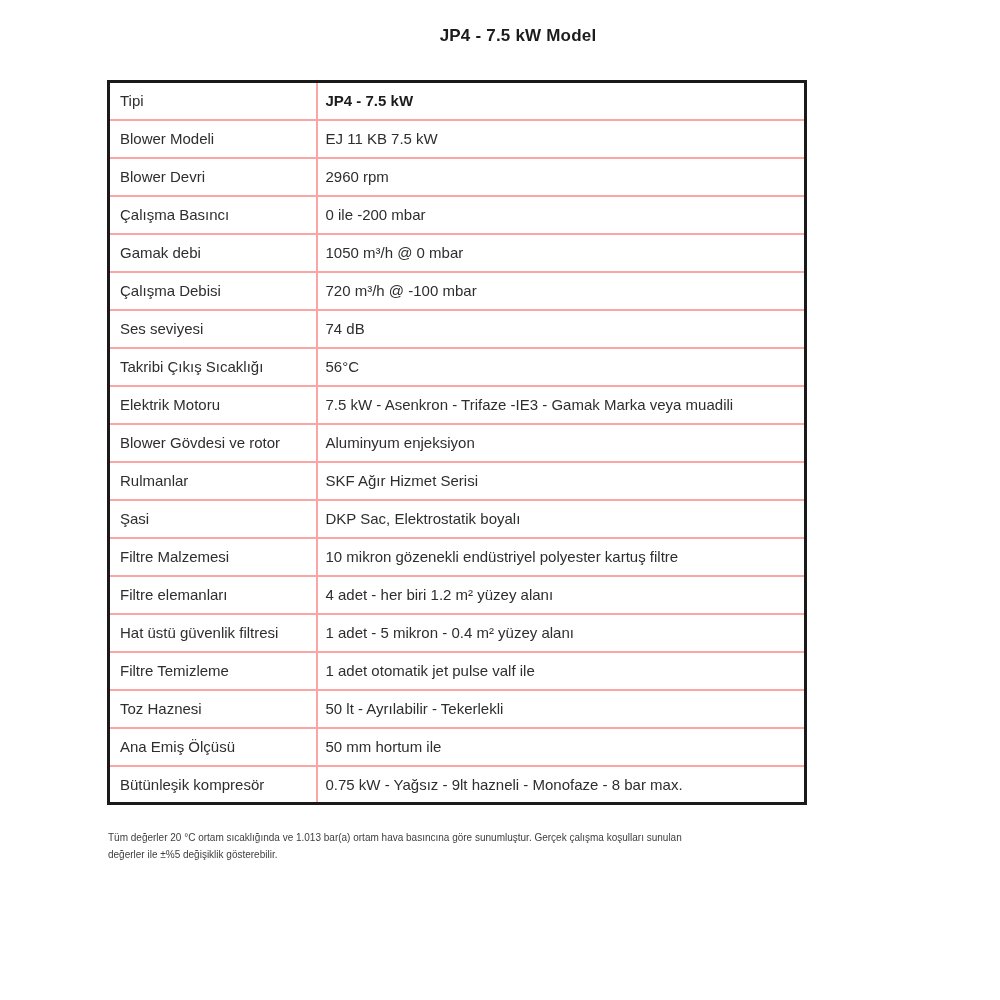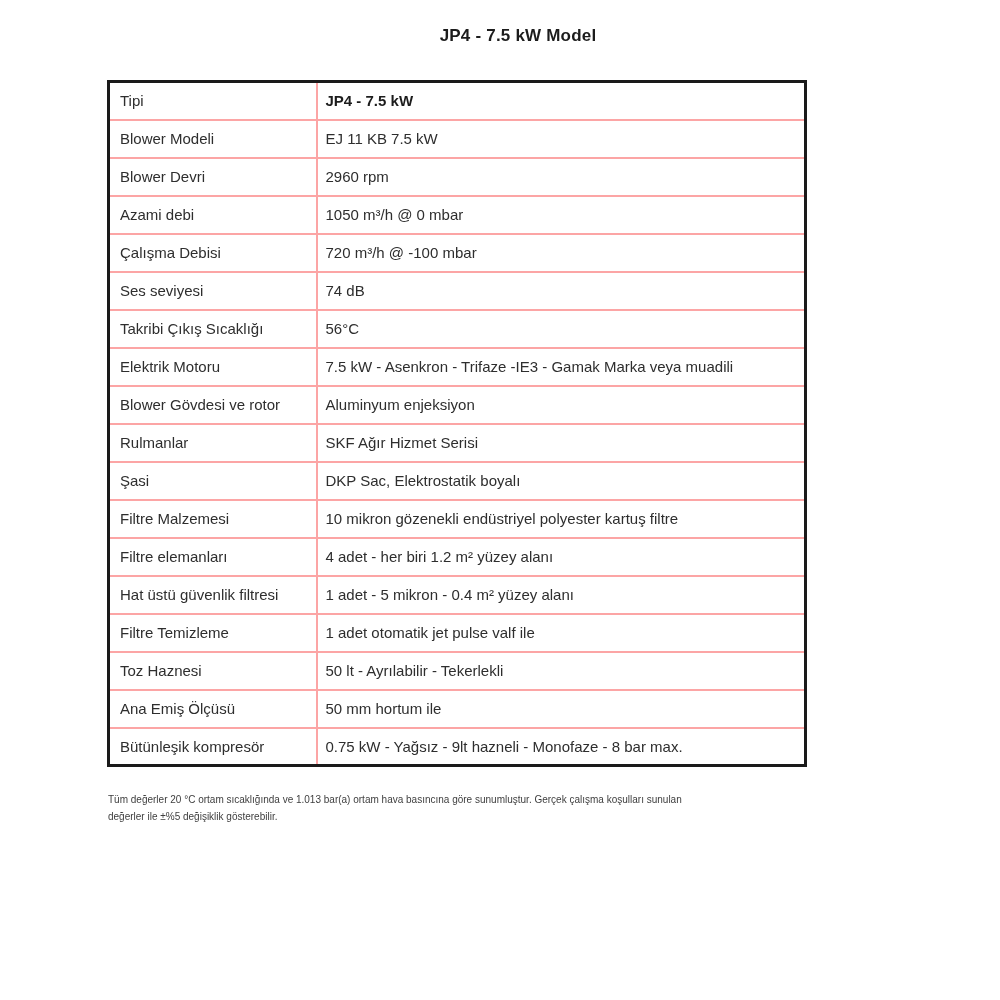--- a/index.html
+++ b/index.html
@@ -75,21 +75,25 @@
       </tr>
       <tr>
         <td class="label-cell">Blower Modeli</td>
         <td class="value-cell">EJ 11 KB 7.5 kW</td>
       </tr>
       <tr>
         <td class="label-cell">Blower Devri</td>
         <td class="value-cell">2960 rpm</td>
       </tr>
       <tr>
-        <td class="label-cell">Azami debi</td>
+        <td class="label-cell">Çalışma Basıncı</td>
+        <td class="value-cell">0 ile -200 mbar</td>
+      </tr>
+      <tr>
+        <td class="label-cell">Gamak debi</td>
         <td class="value-cell">1050 m³/h @ 0 mbar</td>
       </tr>
       <tr>
         <td class="label-cell">Çalışma Debisi</td>
         <td class="value-cell">720 m³/h @ -100 mbar</td>
       </tr>
       <tr>
         <td class="label-cell">Ses seviyesi</td>
         <td class="value-cell">74 dB</td>
       </tr>

